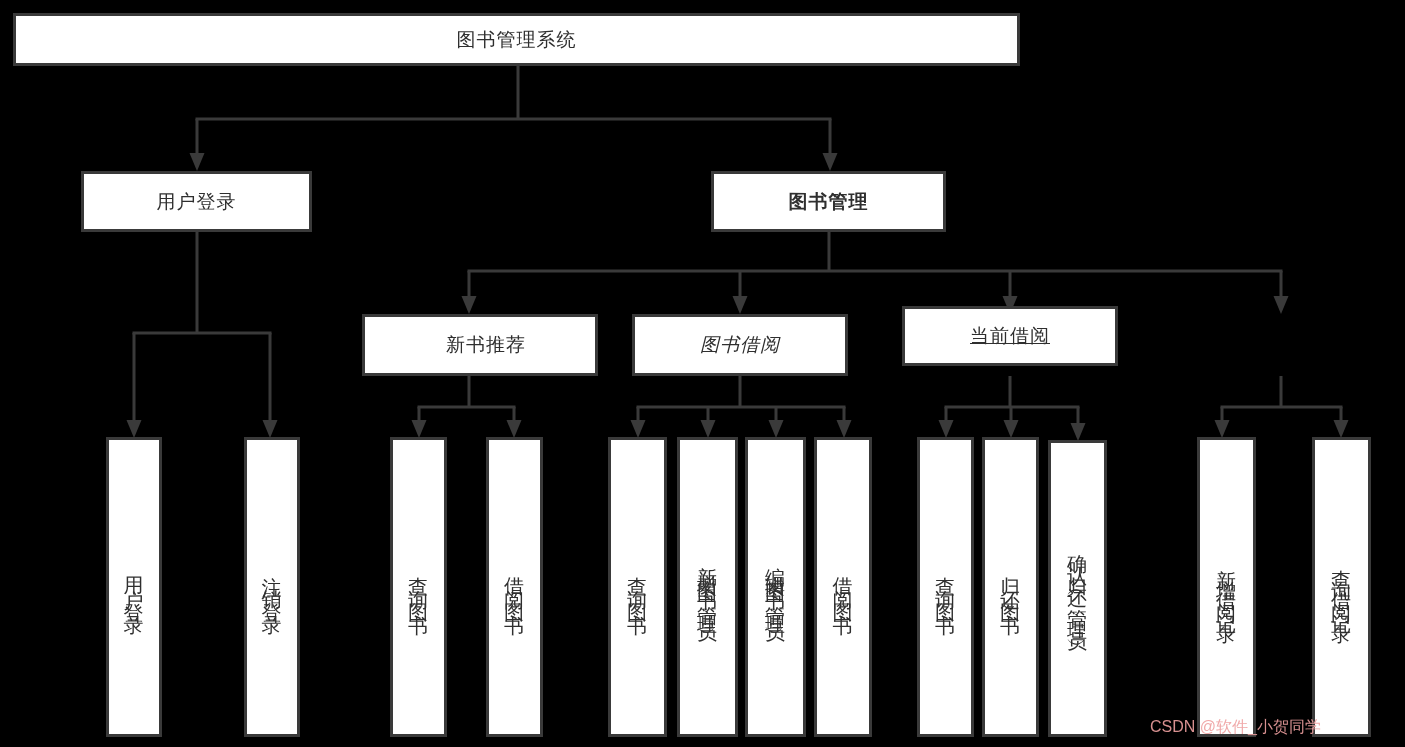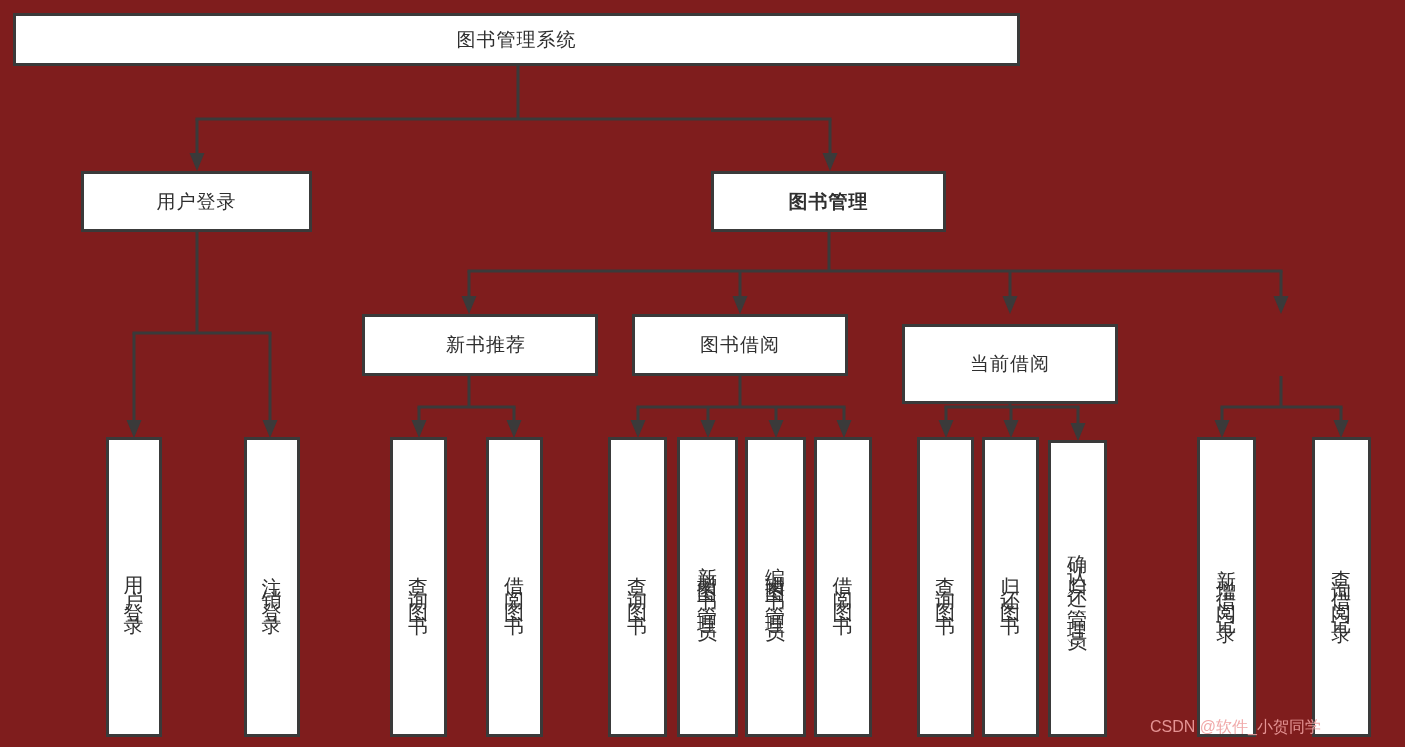--- a/index.html
+++ b/index.html
@@ -1,20 +1,20 @@
 <!DOCTYPE html>
 <html><head>
 <meta charset="utf-8">
 <style>
   html, body { margin: 0; padding: 0; background: #ffffff; }
   #stage {
     position: relative;
     width: 1405px;
     height: 747px;
-    background: #7f1d1d;
+    background: #000000;
     font-family: "Liberation Sans", "DejaVu Sans", sans-serif;
     color: #333333;
     overflow: hidden;
   }
   #connectors {
     position: absolute;
     left: 0; top: 0;
     width: 1405px; height: 747px;
     pointer-events: none;
   }
@@ -145,24 +145,24 @@
   <div class="hbox" style="left:81px; top:171px; width:231px; height:61px;">
     <span>用户登录</span>
   </div>
   <div class="hbox" style="left:711px; top:171px; width:235px; height:61px;font-weight:bold;">
     <span>图书管理</span>
   </div>
 
   <div class="hbox" style="left:362px; top:314px; width:236px; height:62px;padding-left:12px;">
     <span>新书推荐</span>
   </div>
-  <div class="hbox" style="left:632px; top:314px; width:216px; height:62px;">
+  <div class="hbox" style="left:632px; top:314px; width:216px; height:62px;font-style:italic;">
     <span>图书借阅</span>
   </div>
-  <div class="hbox" style="left:902px; top:324px; width:216px; height:80px;">
+  <div class="hbox" style="left:902px; top:306px; width:216px; height:60px;text-decoration:underline;">
     <span>当前借阅</span>
   </div>
 
   <div class="vbox" style="left:106px; width:56px;">
     <span class="vtext">用户登录</span>
   </div>
   <div class="vbox" style="left:244px; width:56px;">
     <span class="vtext">注销登录</span>
   </div>
 

